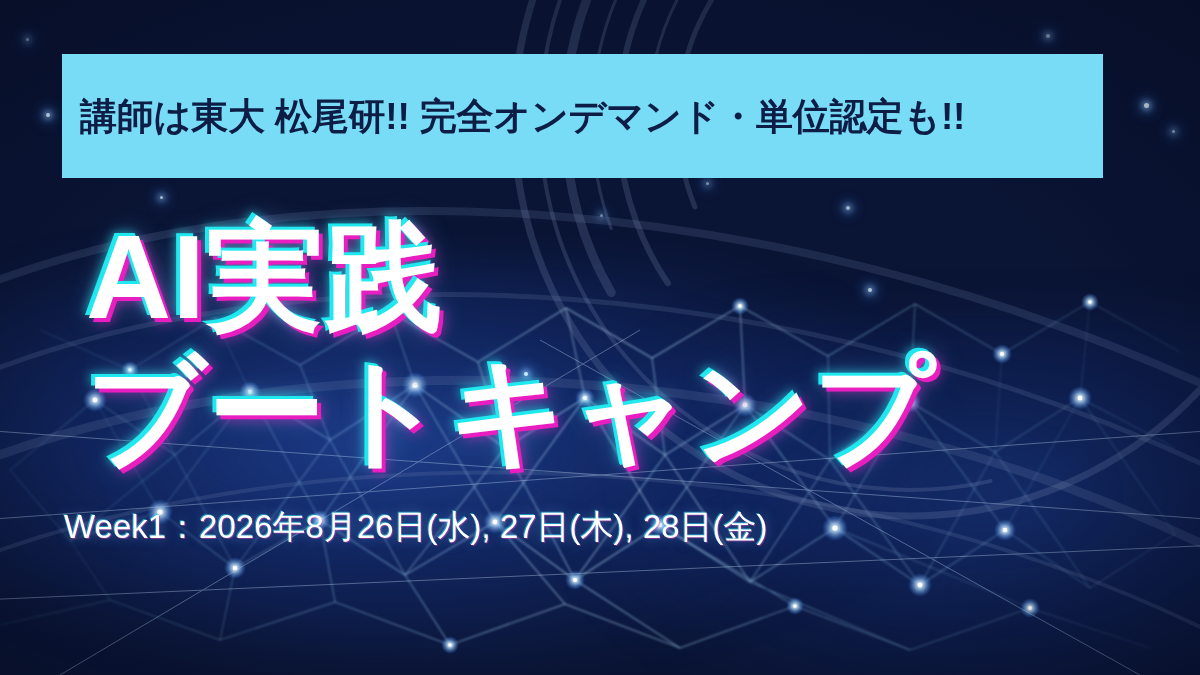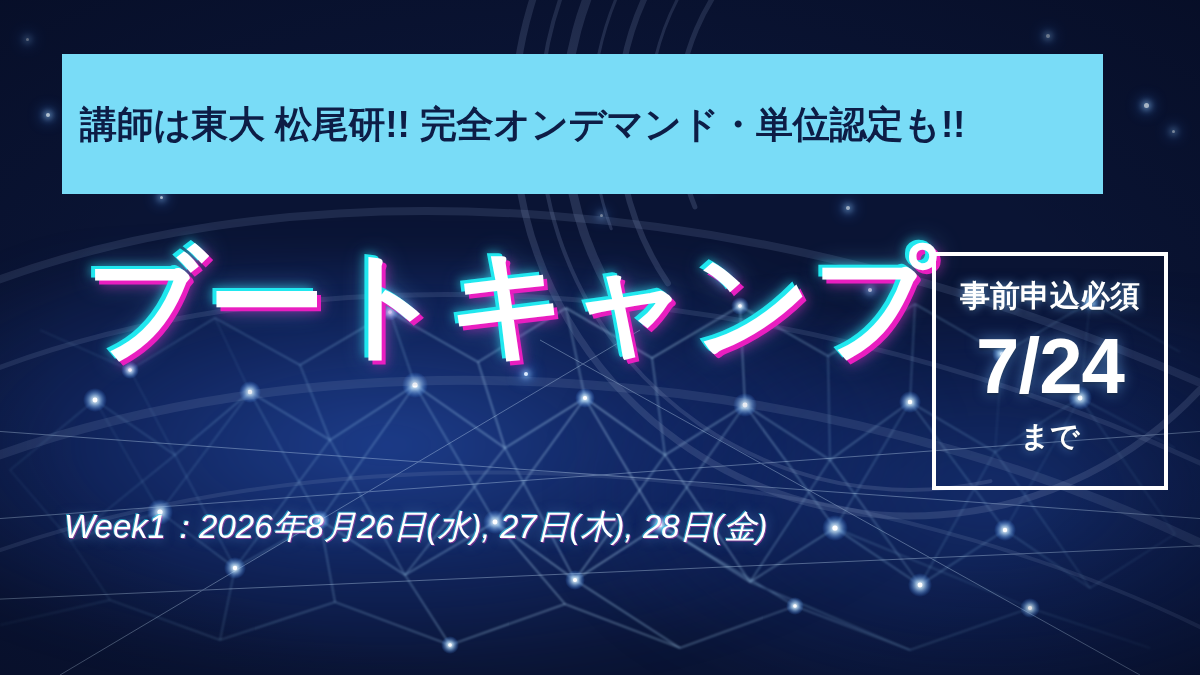--- a/index.html
+++ b/index.html
@@ -49,21 +49,21 @@
   .star {
     position: absolute; border-radius: 50%;
     background: #dff0ff;
     box-shadow: 0 0 6px 2px rgba(150,205,255,0.85), 0 0 14px 5px rgba(60,140,255,0.45);
   }
 
   
   .banner {
     position: absolute;
     left: 62px; top: 54px;
-    width: 1041px; height: 140px;
+    width: 1041px; height: 124px;
     background: #79dcf7;
     display: flex;
     flex-direction: column;
     justify-content: center;
     padding: 0 16px 0 18px;
   }
   .banner-line {
     color: #0d1d46;
     font-weight: bold;
     font-size: 37px;
@@ -86,21 +86,21 @@
     letter-spacing: 1px;
     
     text-shadow:
       -4px -3px 0 #20e8ef,
        4px  4px 0 #e91ec0,
       -5px -4px 10px rgba(32,232,239,0.55),
        5px  5px 12px rgba(233,30,192,0.45),
        0 0 26px rgba(120,190,255,0.45);
   }
   .title-1 { font-size: 118px; }
-  .title-2 { font-size: 118px; margin-top: 26px; }
+  .title-2 { font-size: 118px; margin-top: 16px; }
 
   
   .badge {
     position: absolute;
     left: 932px; top: 252px;
     width: 236px; height: 238px;
     border: 4px solid #ffffff;
     display: flex;
     flex-direction: column;
     align-items: center;
@@ -131,21 +131,20 @@
     font-weight: bold;
     margin-top: 12px;
     text-shadow: 0 0 10px rgba(120,190,255,0.7), 0 1px 2px rgba(0,0,0,0.5);
   }
 
   
   .schedule {
     position: absolute;
     left: 64px; top: 508px;
     z-index: 6;
-    font-style: italic;
   }
   .sched-line {
     color: #ffffff;
     font-size: 33px;
     line-height: 37px;
     white-space: nowrap;
     letter-spacing: 0px;
     text-shadow:
       -1px -1px 0 rgba(40,220,240,0.55),
        1px  1px 0 rgba(230,60,190,0.45),
@@ -283,26 +282,22 @@
   <div class="star" style="left:868px; top:288px; width:4px; height:4px; opacity:.8;"></div>
   <div class="star" style="left:524px; top:372px; width:4px; height:4px;"></div>
 
   <div class="bg-vignette"></div>
 
   <div class="banner">
     <div class="banner-line">講師は東大 松尾研!! 完全オンデマンド・単位認定も!!</div>
   </div>
 
   <div class="title-block">
+    <div class="title-line title-1">AI実践</div>
     <div class="title-line title-2">ブートキャンプ</div>
   </div>
 
-  <div class="badge">
-    <div class="badge-top">事前申込必須</div>
-    <div class="badge-date">7/24</div>
-    <div class="badge-bottom">まで</div>
-  </div>
 
   <div class="schedule">
     <div class="sched-line">Week1：2026年8月26日(水), 27日(木), 28日(金)</div>
   </div>
 
 </div>
 
 </body></html>

